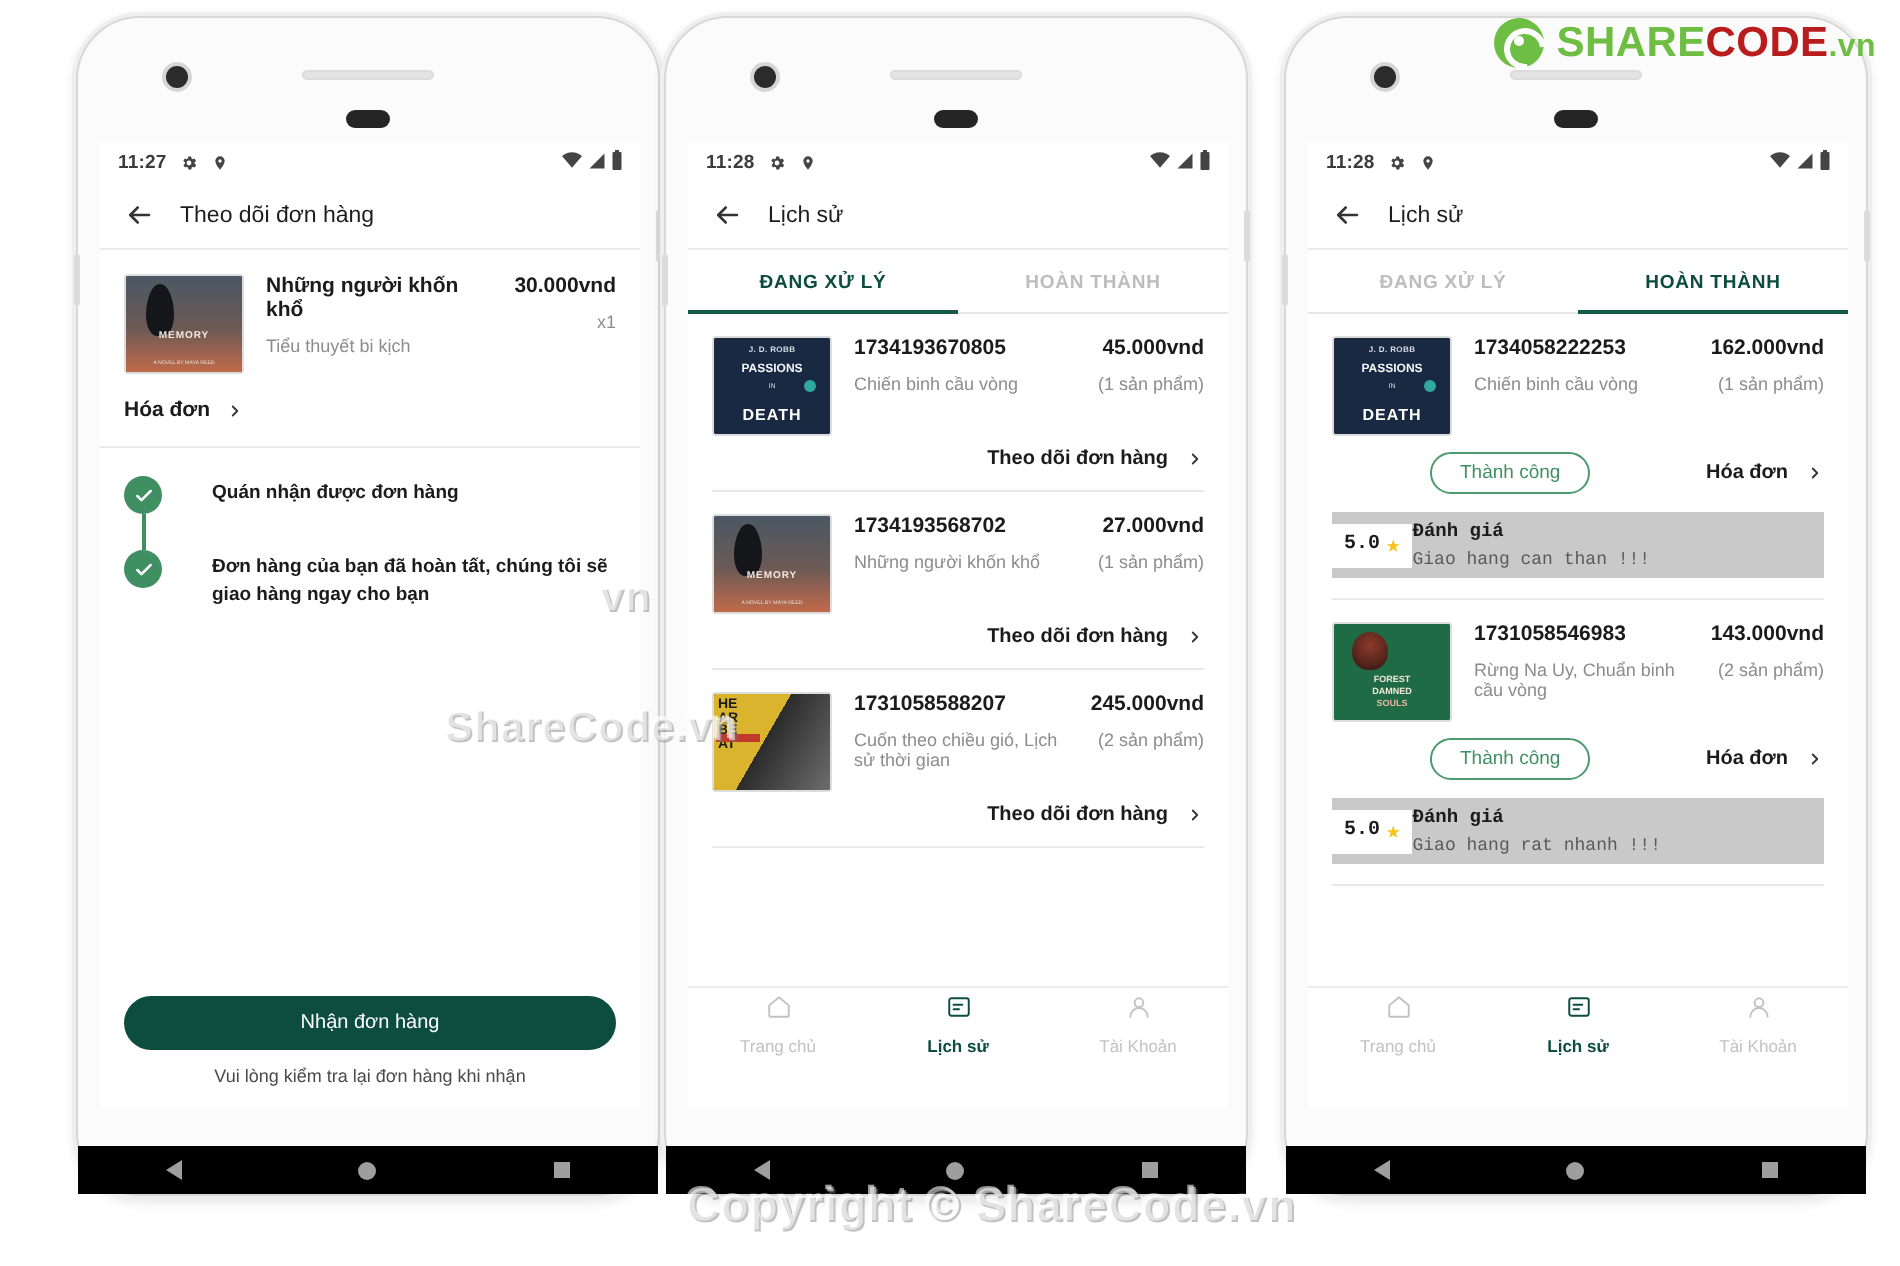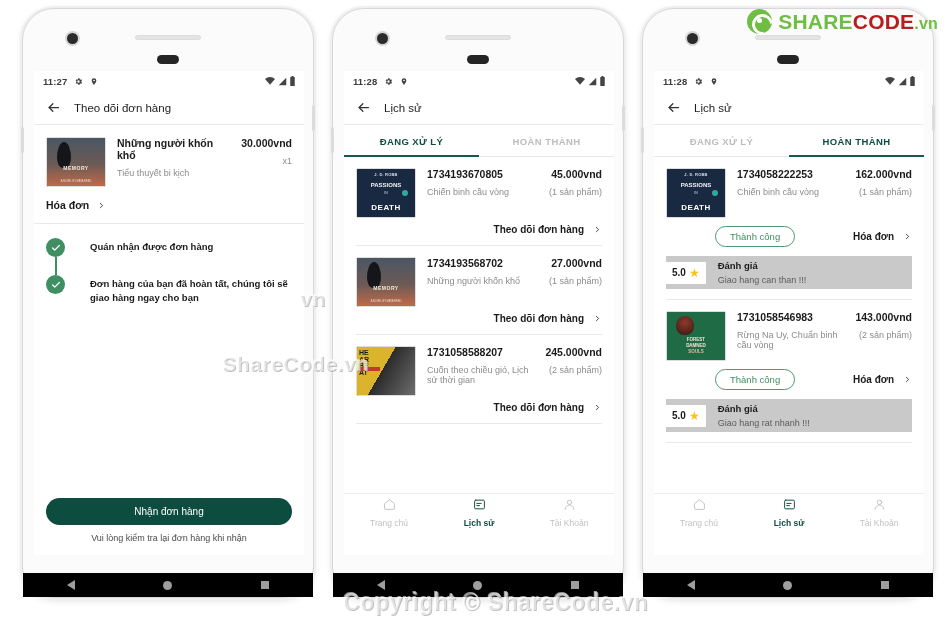--- a/index.html
+++ b/index.html
@@ -30,21 +30,21 @@
   .wm-mid { left:222px; top:352px; font-size:21px; letter-spacing:.5px; }
   .wm-side{ left:300px; top:287px; font-size:21px; letter-spacing:.5px; }
   .wm-bottom { left:343px; top:589px; font-size:23px; letter-spacing:.5px; }
 
   
   .phone { position:absolute; top:8px; width:292px; height:590px;
            border-radius:32px; background:#fbfbfb;
            border:1px solid #d8d8d8;
            box-shadow: 0 0 0 2px #efefef, 0 2px 7px rgba(0,0,0,.14);
   }
-  .phone.p1{ left:22px; } .phone.p2{ left:332px; } .phone.p3{ left:642px; }
+  .phone.p1{ left:38px; } .phone.p2{ left:332px; } .phone.p3{ left:642px; }
   .phone .side-l,.phone .side-r{position:absolute;width:3px;height:26px;background:#dcdcdc;border-radius:2px;}
   .side-l{left:-2px;top:118px;} .side-r{right:-2px;top:96px;}
 
   .bezel-top { position:absolute; top:0; left:0; right:0; height:62px; }
   .cam { position:absolute; left:44px; top:24px; width:11px; height:11px; border-radius:50%;
          background:#2b2b2b; box-shadow:0 0 0 2px #d6d6d6; }
   .speaker { position:absolute; left:50%; transform:translateX(-50%); top:26px;
              width:66px; height:5px; border-radius:3px; background:#e4e4e4; border:1px solid #dcdcdc; }
   .pill { position:absolute; left:50%; transform:translateX(-50%); top:46px;
           width:22px; height:9px; border-radius:5px; background:#252525; }
@@ -112,22 +112,22 @@
   .h-sub{ font-size:9px; color:#8c8c8c; margin-top:7px; }
   .h-price{ font-size:10.5px; font-weight:bold; color:#1b1b1b; text-align:right;}
   .h-qty{ font-size:9px; color:#8c8c8c; margin-top:7px; text-align:right;}
   .track-row{ display:flex; align-items:center; justify-content:flex-end; gap:9px;
               padding:0 12px 10px 12px; }
   .track-lbl{ font-size:10px; font-weight:bold; color:#1b1b1b; }
   .action-row{ display:flex; align-items:center; padding:2px 12px 9px 61px; }
   .badge-ok{ border:1px solid #4a9a6e; color:#3f8f63; border-radius:13px;
              padding:4px 14px; font-size:9.5px; background:#fff; }
   .action-right{ margin-left:auto; display:flex; align-items:center; gap:9px; }
-  .rate-band{ background:#c9c9c9; margin:0 12px 0 12px; display:flex; align-items:center; gap:12px;
-              padding:4px 8px 4px 0; }
+  .rate-band{ background:#c9c9c9; margin:0 12px 0 12px; display:flex; align-items:center; gap:0;
+              padding:4px 8px 4px 0;font-family:Liberation Mono, monospace; }
   .rate-score{ background:#fff; padding:5px 6px; display:flex; align-items:center; gap:3px; }
   .rate-num{ font-size:10px; font-weight:bold; color:#1b1b1b; }
   .star{ color:#f5c518; font-size:12px; line-height:1;}
   .rate-title{ font-size:9.5px; font-weight:bold; color:#1b1b1b; }
   .rate-cmt{ font-size:9px; color:#5b5b5b; margin-top:4px; }
 
   
   .bottomnav{ position:absolute; left:0; right:0; bottom:24px; height:38px; background:#fff;
               border-top:1px solid #ececec; display:flex; }
   .bn-item{ flex:1; display:flex; flex-direction:column; align-items:center; justify-content:center; gap:3px;

